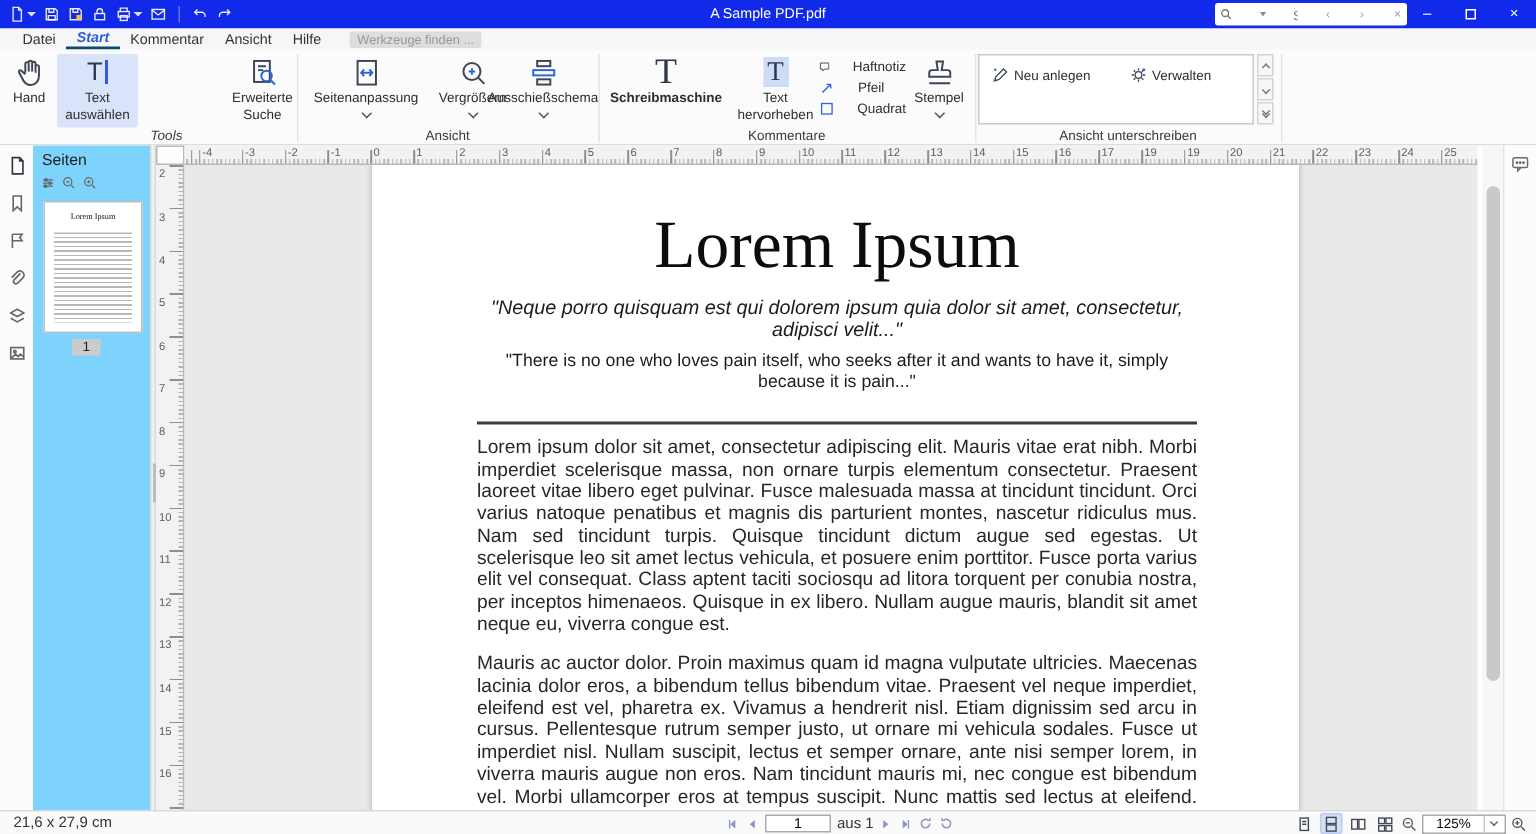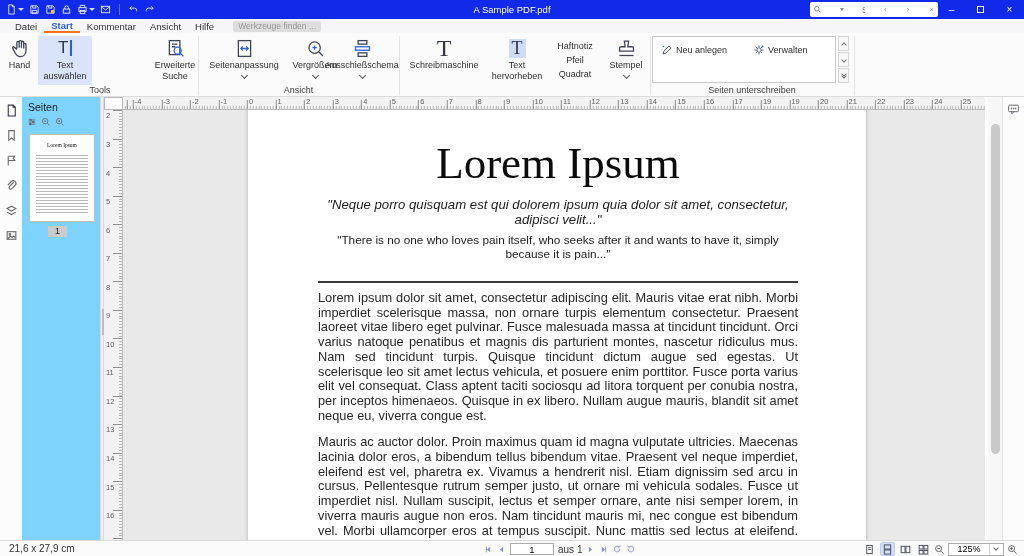--- a/index.html
+++ b/index.html
@@ -17,36 +17,36 @@
   .searchbox input { border:none; outline:none; flex:1; font-size:8.5px; color:#333; min-width:0; background:transparent; }
   .sb-caret { width:0; height:0; border-left:2.5px solid transparent; border-right:2.5px solid transparent; border-top:3px solid #888; }
   .sb-nav { font-size:8px; color:#999; padding:0 1px; }
   .win-controls { position:absolute; right:0; top:0; height:19px; display:flex; }
   .win-btn { width:29px; height:19px; display:flex; align-items:center; justify-content:center; color:#fff; font-size:10px; }
   .maxbox { width:7px; height:7px; border:1px solid #fff; }
 
   
   .menubar { position:absolute; left:0; top:19px; width:1024px; height:14px; background:#f6f6f8; display:flex; align-items:center; padding-left:8px; }
   .menu-item { font-size:9.5px; color:#333; padding:0 7px; height:14px; display:flex; align-items:center; }
-  .menu-item.active { color:#2b5cd9; border-bottom:2px solid #f97316; font-weight:bold; }
+  .menu-item.active { color:#2b5cd9; border-bottom:2px solid #0c4a6e; font-weight:bold;font-style:italic; }
   .tools-finder { margin-left:12px; width:88px; height:11px; background:#dddddd; border-radius:2px; color:#979797; font-size:8.5px; display:flex; align-items:center; justify-content:center; }
 
   
   .ribbon { position:absolute; left:0; top:33px; width:1024px; height:64px; background:#fbfbfc; border-bottom:1px solid #dcdcdc; }
   .rdiv { position:absolute; top:3px; bottom:1px; width:1px; background:#e4e4e7; }
   .rbtn { position:absolute; top:3px; height:49px; display:flex; flex-direction:column; align-items:center; justify-content:flex-start; border-radius:2px; cursor:default; }
   .rbtn.sel { background:#d9e3f9; }
   .ricon { height:24px; display:flex; align-items:center; justify-content:center; }
   .rlabel { font-size:9px; line-height:10.5px; color:#2e2e2e; text-align:center; white-space:pre-line; }
   .caret { width:5px; height:5px; border-right:1.2px solid #555; border-bottom:1.2px solid #555; transform:rotate(45deg); margin-top:2px; }
   .serifT { font-family:"Liberation Serif","DejaVu Serif",serif; font-size:24px; color:#30374a; line-height:22px; }
   .hl-wrap { background:#cfdcf7; padding:0 3px; }
   .hl-wrap .serifT { font-size:18px; line-height:18px; }
   .rstack { position:absolute; left:546px; top:4px; width:58px; }
-  .rstack-item { display:flex; align-items:center; gap:4px; height:14px;flex-direction:column; }
+  .rstack-item { display:flex; align-items:center; gap:15px; height:14px; }
   .rstack-item .rlabel { white-space:nowrap; }
   .signbox { position:absolute; left:652px; top:3px; width:184px; height:47px; border:1px solid #c9c9c9; background:#fff; }
   .sign-item { position:absolute; top:7px; display:flex; align-items:center; gap:3px; font-size:9px; color:#2e2e2e; }
   .scrollcol { position:absolute; left:838px; top:3px; width:11px; }
   .scr-btn { width:11px; height:15px; border:1px solid #d4d4d4; background:#f7f7f8; display:flex; align-items:center; justify-content:center; margin-bottom:1px; }
   .scr-chev { width:4px; height:4px; border-right:1px solid #777; border-bottom:1px solid #777; transform:rotate(45deg); }
   .scr-chev.up { transform:rotate(-135deg); margin-top:2px; }
   .glabels { position:absolute; left:0; top:52px; height:12px; width:1024px; }
   .glabel { position:absolute; font-size:9px; color:#3a3a3a; text-align:center; }
   .ibeam { display:inline-block; width:1.5px; height:16px; background:#2b5cd9; margin-left:2px; position:relative; }
@@ -262,21 +262,21 @@
     </span>
     <span class="rlabel" style="white-space:nowrap;">Ausschießschema</span>
     <span class="caret"></span>
   </div>
   <div class="rdiv" style="left:399px;"></div>
 
   <div class="rbtn" style="left:402px;width:84px;">
     <span class="ricon">
         <span class="serifT">T</span>
       </span>
-    <span class="rlabel" style="white-space:nowrap;">Schreibmaschine</span>
+    <span class="rlabel" style="white-space:nowrap;font-weight:bold;">Schreibmaschine</span>
   </div>
   <div class="rbtn" style="left:488px;width:58px;">
     <span class="ricon">
         <span class="hl-wrap"><span class="serifT">T</span></span>
       </span>
     <span class="rlabel">Text hervorheben</span>
   </div>
   <div class="rstack">
     <div class="rstack-item">
       <svg width="11" height="11" viewBox="0 0 24 24" fill="none" stroke="#3e4557" stroke-width="2">
@@ -334,23 +334,24 @@
         <span class="scr-chev"></span>
       </div>
     <div class="scr-btn">
         <span class="scr-chev" style="margin-top:-3px;"></span>
         <span class="scr-chev" style="margin-left:-4px;margin-top:1px;"></span>
       </div>
   </div>
   <div class="rdiv" style="left:854px;"></div>
 
   <div class="glabels">
-    <span class="glabel" style="left:1px;width:198px;">Tools</span>
+    <span class="glabel" style="left:12px;width:198px;font-style:italic;">Tools</span>
     <span class="glabel" style="left:198px;width:201px;">Ansicht</span>
-    <span class="glabel" style="left:650px;width:204px;">Seiten unterschreiben</span>
+    <span class="glabel" style="left:399px;width:251px;">Kommentare</span>
+    <span class="glabel" style="left:650px;width:204px;">Ansicht unterschreiben</span>
   </div>
 </div>
 
 <div class="main">
 
   <div class="navstrip">
     <div class="nav-ic" style="margin-top:4px;">
       <svg width="13" height="13" viewBox="0 0 24 24" fill="none" stroke="#2f3542" stroke-width="2">
           <path d="M6 2h9l4 4v16H6z"></path>
           <path d="M15 2v4h4"></path>

